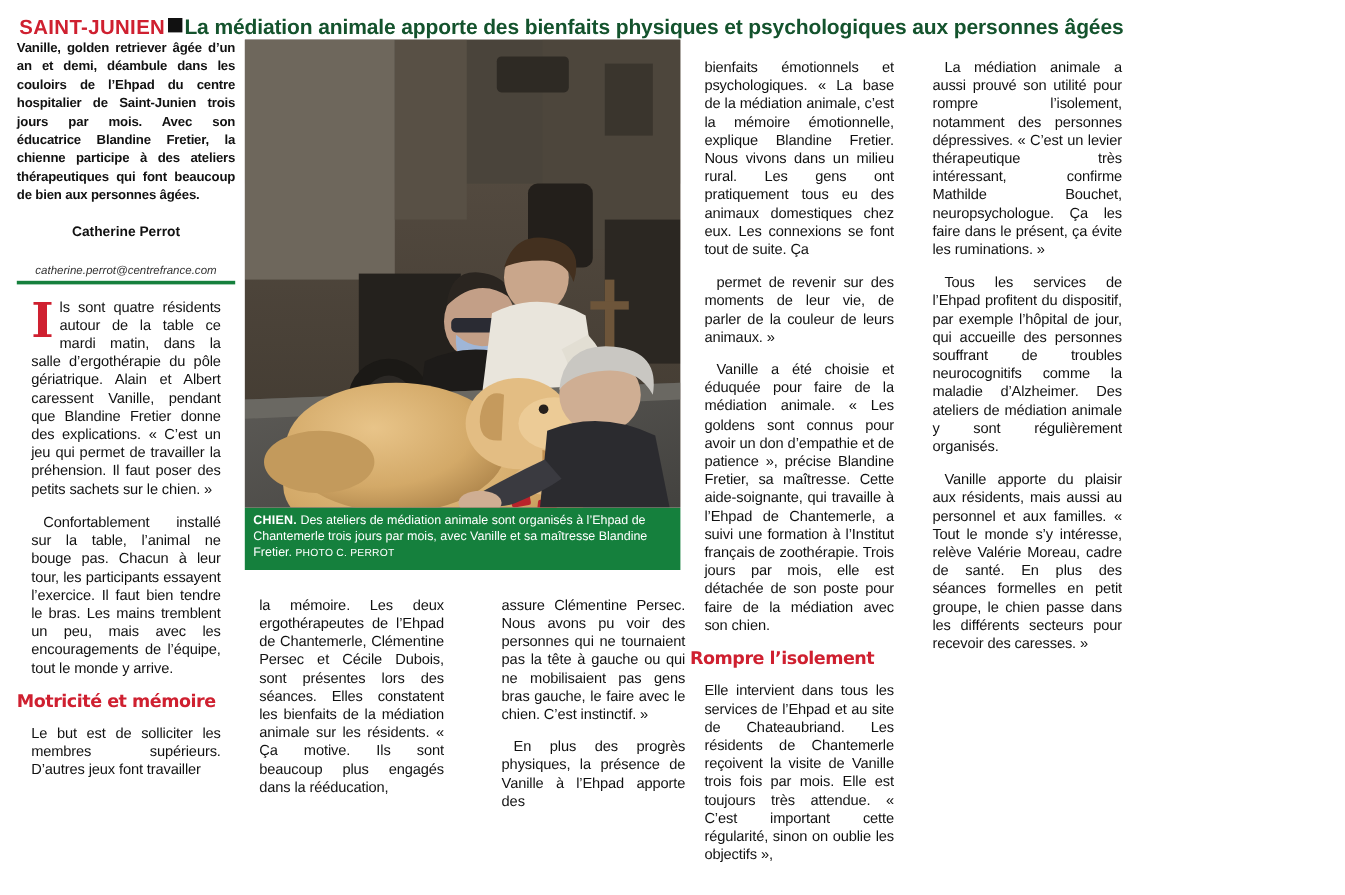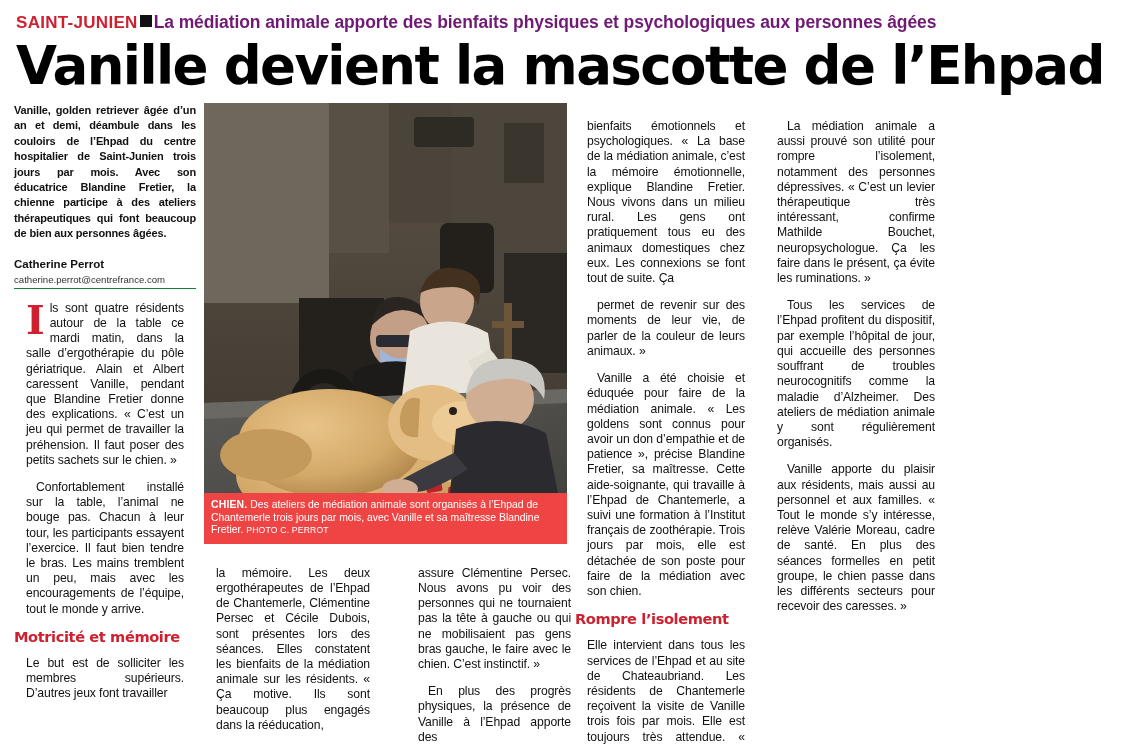--- a/index.html
+++ b/index.html
@@ -41,21 +41,21 @@
     width: 12px;
     height: 12px;
     background: #111;
     margin: 0 2px 0 2px;
     position: relative;
     top: -1px;
   }
   .kicker-text {
     font-weight: bold;
     font-size: 17.5px;
-    color: #701a75;
+    color: #14532d;
     letter-spacing: -0.1px;
   }
 
   
   .headline {
     font-family: "DejaVu Sans", sans-serif;
     font-weight: bold;
     font-size: 53px;
     line-height: 1.02;
     letter-spacing: -1.6px;
@@ -77,34 +77,35 @@
   .standfirst {
     font-weight: bold;
     font-size: 11px;
     line-height: 15.4px;
     text-align: justify;
     color: #111;
     letter-spacing: -0.15px;
   }
   .byline {
     margin-top: 12px;
-    text-align: left;
-    border-bottom: 1px solid #15803d;
+    text-align: center;
+    border-bottom: 3px solid #15803d;
     padding-bottom: 3px;
   }
   .byline-name {
     font-weight: bold;
     font-size: 11.5px;
     color: #111;
   }
   .byline-mail {
     display: block;
     font-size: 9.6px;
     color: #333;
-    margin-top: 2px;
+    margin-top: 18px;
+    font-style: italic;
   }
 
   .bodytext {
     font-size: 12.2px;
     line-height: 15.2px;
     text-align: justify;
     color: #111;
     letter-spacing: -0.1px;
     hyphens: auto;
   }
@@ -141,21 +142,21 @@
   }
   .photo {
     position: relative;
     width: 363px;
     height: 390px;
     overflow: hidden;
     background: #6c6257;
   }
   .photo svg { display: block; }
   .caption {
-    background: #ef4444;
+    background: #15803d;
     color: #fff;
     padding: 6px 7px 7px 7px;
     width: 363px;
     box-sizing: border-box;
     font-size: 10.4px;
     line-height: 12.6px;
   }
   .caption b { font-weight: bold; letter-spacing: 0.2px; }
   .caption .credit { font-size: 8.6px; letter-spacing: 0.2px; }
 
@@ -173,21 +174,20 @@
 <body>
 
 <div class="page">
 
   <div class="kicker">
     <span class="kicker-loc">SAINT-JUNIEN</span>
     <span class="kicker-square"></span>
     <span class="kicker-text">La médiation animale apporte des bienfaits physiques et psychologiques aux personnes âgées</span>
   </div>
 
-  <h1 class="headline">Vanille devient la mascotte de l’Ehpad</h1>
 
   <div class="grid">
 
     <div>
       <div class="standfirst">Vanille, golden retriever âgée d’un an et demi, déambule dans les couloirs de l’Ehpad du centre hospitalier de Saint-Junien trois jours par mois. Avec son éducatrice Blandine Fretier, la chienne participe à des ateliers thérapeutiques qui font beaucoup de bien aux personnes âgées.</div>
 
       <div class="byline">
         <span class="byline-name">Catherine Perrot</span>
         <span class="byline-mail">catherine.perrot@centrefrance.com</span>
       </div>

